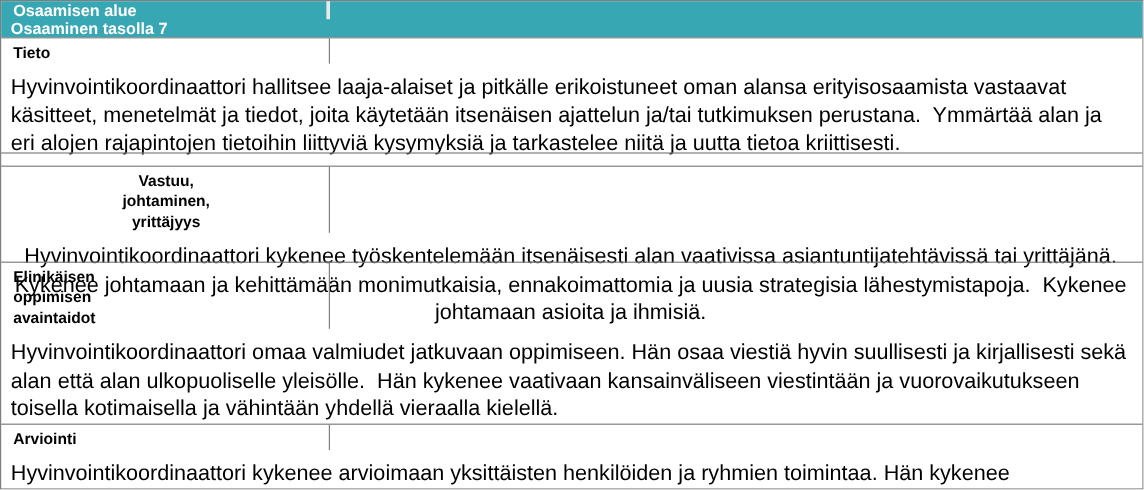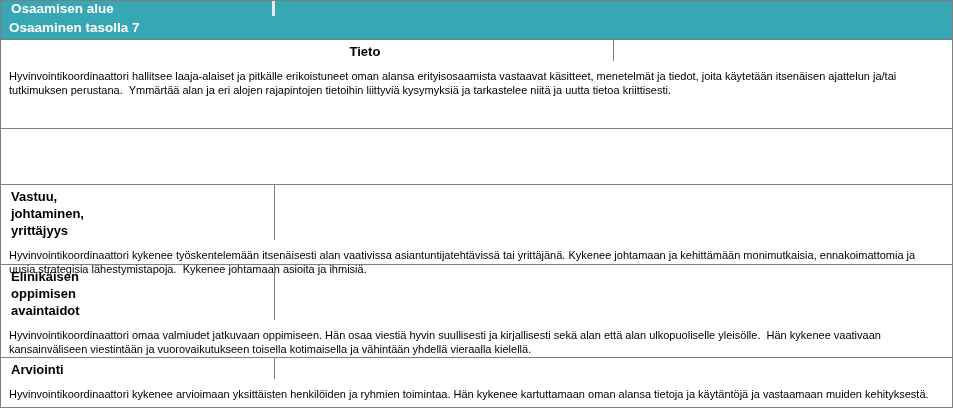--- a/index.html
+++ b/index.html
@@ -43,38 +43,38 @@
     border-right:3px solid #e9e9e9;
   }
   .header-cell.col-desc{
     flex:1;
     padding-left:8px;
   }
   .body-row{
     border-top:1px solid var(--border);
     color:var(--body-text);
   }
-  .row-tieto{height:96px;align-items:center;}
+  .row-tieto{height:96px;}
   .row-tyoskentelytapa{height:61px;}
-  .row-vastuu{height:80px;}
+  .row-vastuu{height:80px;text-align:center;}
   .row-arviointi{height:54px;}
   .row-elinikainen{flex:1;}
   .area-cell{
     width:274px;
     border-right:1px solid var(--border);
     padding:4px 8px 0 10px;
     font-weight:bold;
     font-size:13px;
     line-height:1.3;
     white-space:pre-line;
   }
   .desc-cell{
     flex:1;
     padding:8px 10px 0 8px;
-    font-size:11px;
+    font-size:18px;
     line-height:1.32;
     white-space:pre-wrap;
   }
 </style>
 </head>
 <body>
 
 <div class="competency-table">
 
   <div class="row header-row">

